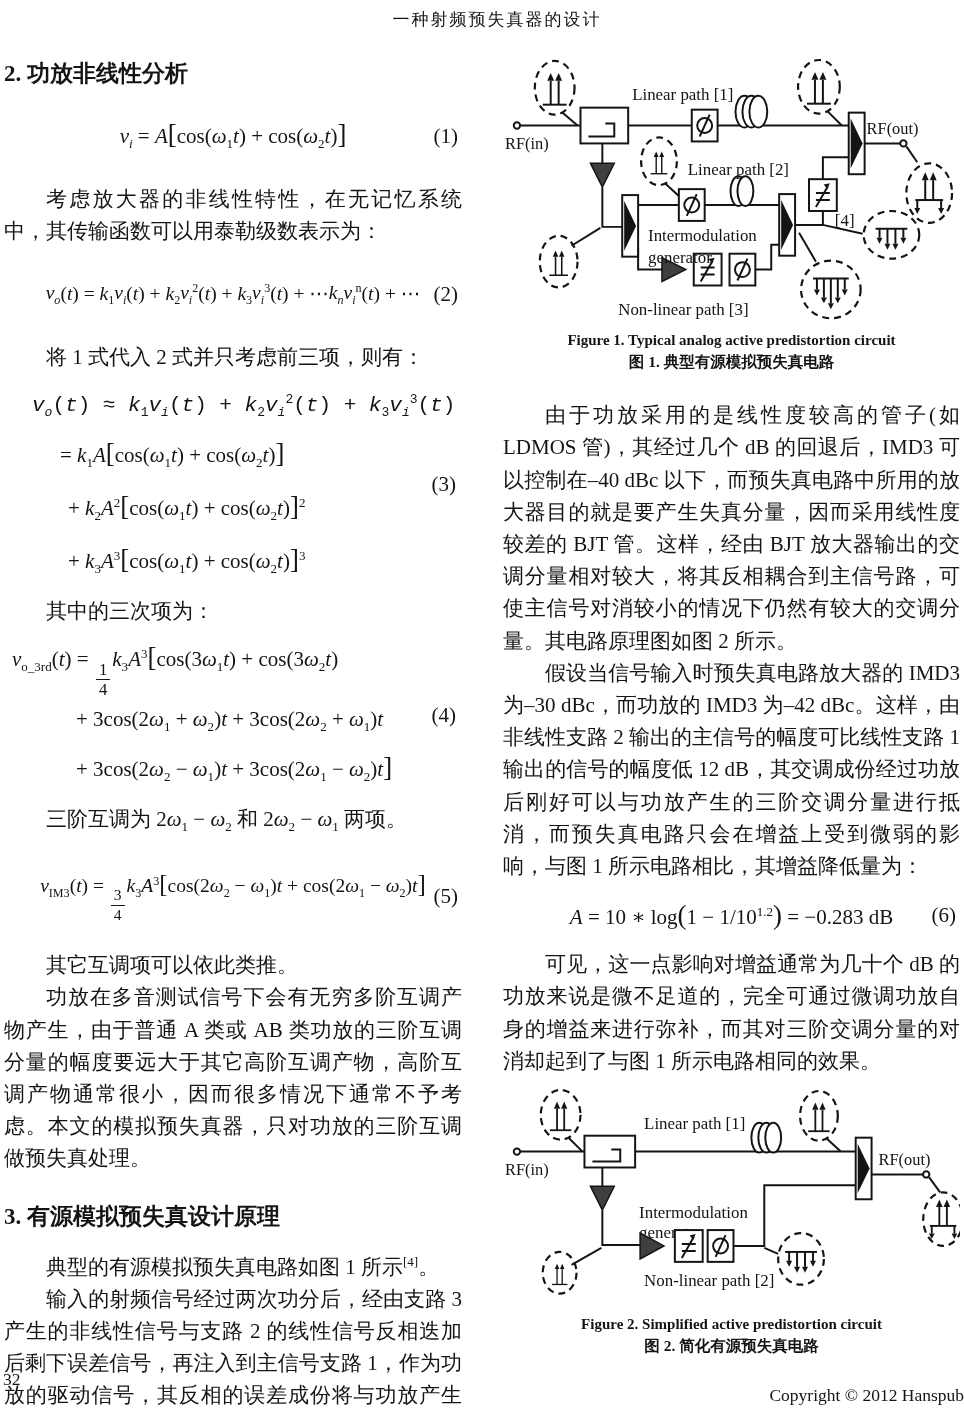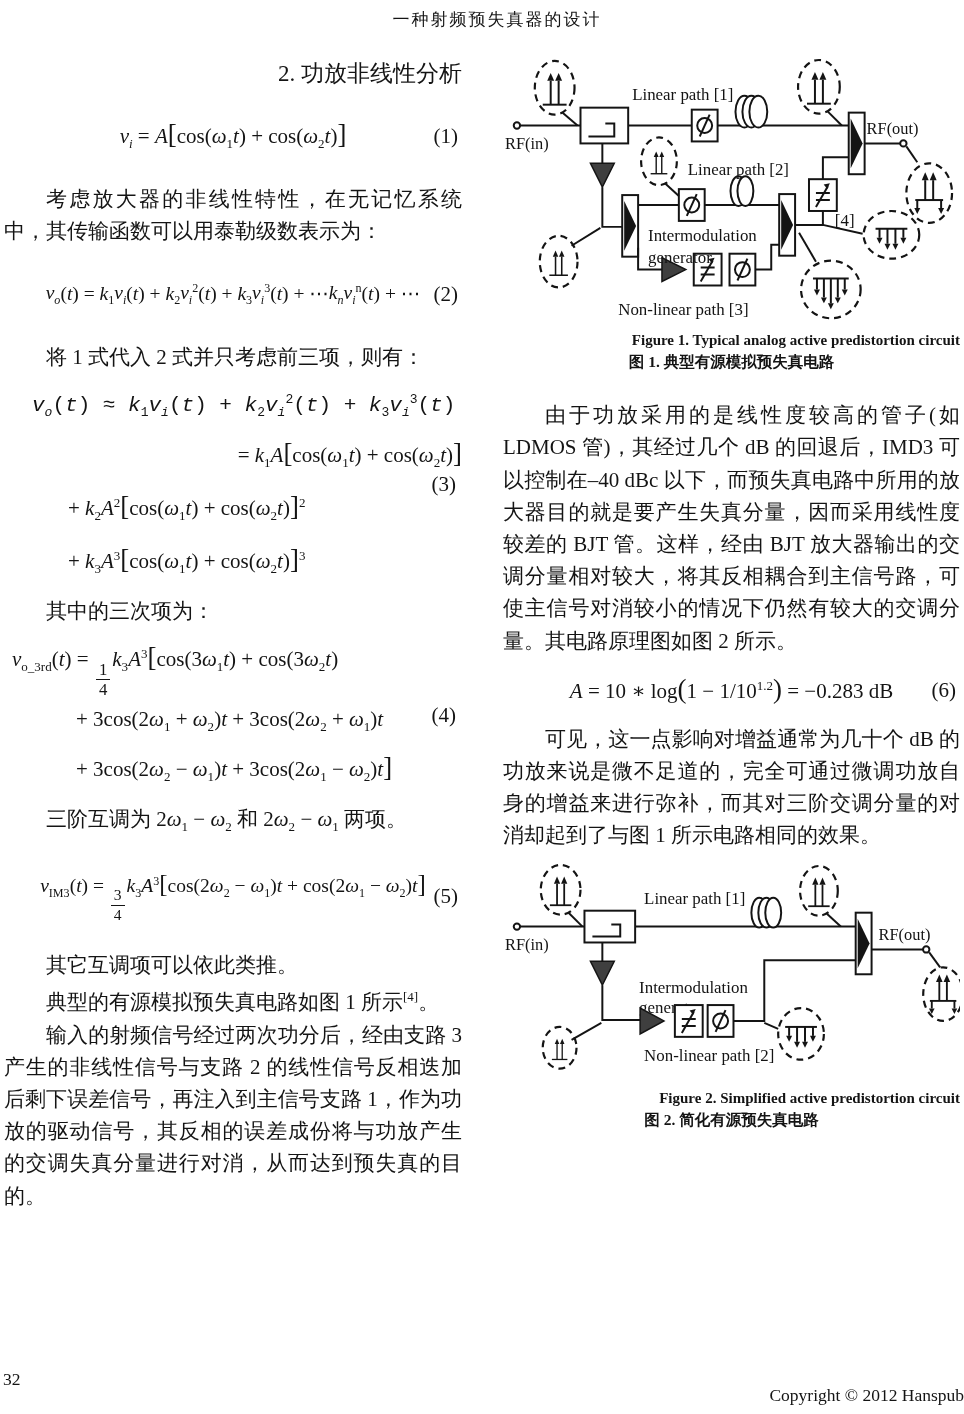--- a/index.html
+++ b/index.html
@@ -7,52 +7,52 @@
     width:964px;height:1414px;position:relative;background:#ffffff;color:#141414;
     font-family:"Liberation Serif","DejaVu Serif",serif;overflow:hidden;
   }
   .header-title{
     position:absolute;top:8px;left:15px;width:100%;text-align:center;
     font-size:17px;letter-spacing:2px;
   }
   .col{position:absolute;top:52px;}
   .col-left{left:4px;width:458px;}
   .col-right{left:503px;width:457px;top:56px;}
-  h2.sec{font-size:23px;font-weight:normal;margin:0 0 14px 0;padding-top:6px;text-align:right;}
+  h2.sec{font-size:23px;font-weight:bold;margin:0 0 14px 0;padding-top:6px;}
   h2.sec.second{margin-top:20px;}
   p.body{margin:0;font-size:21px;line-height:32.2px;text-align:justify;text-indent:2em;}
   
   .eq{position:relative;display:flex;justify-content:center;align-items:center;
       min-height:42px;margin:26px 0;font-size:21px;padding:0 34px;white-space:nowrap;}
   .eq.tight{font-size:19.5px;padding:0 26px;}
   .eq .eq-num{position:absolute;right:4px;top:50%;transform:translateY(-50%);font-size:21px;}
   .eq-multi{position:relative;margin:6px 0;font-size:21px;}
   .eq-multi .ln{line-height:40px;white-space:nowrap;}
   .eq-multi .eq-num{position:absolute;right:6px;top:50%;transform:translateY(-50%);}
-  .pl28{padding-left:28px;font-family:Liberation Mono, monospace;} .pl56{padding-left:56px;text-align:right;} .pl64{padding-left:64px;}
+  .pl28{padding-left:28px;font-family:Liberation Mono, monospace;} .pl56{padding-left:56px;} .pl64{padding-left:64px;}
   .pl8{padding-left:8px;} .pl72{padding-left:72px;}
   sub,sup{font-size:0.62em;}
   .lbr{font-size:1.28em;}
   .frac{display:inline-flex;flex-direction:column;text-align:center;vertical-align:-0.55em;
         line-height:1.05;font-size:0.8em;margin:0 2px;}
   .frac>span:first-child{border-bottom:1.5px solid #141414;padding:0 3px 1px;}
   .frac>span:last-child{padding-top:1px;}
   
   .figure{margin:0;}
   .fig-svg{display:block;width:100%;height:auto;}
   svg text{font-family:"Liberation Serif","DejaVu Serif",serif;font-size:17px;fill:#141414;stroke:none;}
   svg text.rf{font-size:16.5px;}
   .w{stroke:#141414;stroke-width:2;fill:none;}
   .wf{stroke:#141414;stroke-width:2;fill:#ffffff;}
   .f{fill:#141414;stroke:none;}
   .am{fill:#3f3f3f;stroke:#141414;stroke-width:1.5;}
   .coil{stroke:#141414;stroke-width:2;fill:#ffffff;}
   .de{stroke:#141414;stroke-width:2.2;fill:none;stroke-dasharray:7 5;}
   .fig-cap{text-align:center;font-weight:bold;margin:6px 0 26px 0;}
-  .fig-cap .en{font-size:15px;text-align:right;}
+  .fig-cap .en{font-size:15px;}
   .fig-cap .zh{font-size:15.5px;margin-top:3px;}
   .fig-cap.last{margin-bottom:0;}
   .footer{position:absolute;bottom:8px;left:0;width:100%;font-size:17.5px;}
   .footer .pg{position:absolute;left:3px;bottom:16px;}
   .footer .cp{position:absolute;right:0;bottom:0;text-align:center;}
 </style>
 </head>
 <body>
 
 <svg width="0" height="0" style="position:absolute" aria-hidden="true">
@@ -160,21 +160,23 @@
 
   <div class="eq tight">
     <span><i>v</i><sub>IM3</sub>(<i>t</i>) = <span class="frac">
           <span>3</span>
           <span>4</span>
         </span><i>k</i><sub>3</sub><i>A</i><sup>3</sup><span class="lbr">[</span>cos(2<i>ω</i><sub>2</sub> − <i>ω</i><sub>1</sub>)<i>t</i> + cos(2<i>ω</i><sub>1</sub> − <i>ω</i><sub>2</sub>)<i>t</i><span class="lbr">]</span></span>
     <span class="eq-num">(5)</span>
   </div>
 
   <p class="body">其它互调项可以依此类推。</p>
-
+  <p class="body">功放在多音测试信号下会有无穷多阶互调产物产生，由于普通 A 类或 AB 类功放的三阶互调分量的幅度要远大于其它高阶互调产物，高阶互调产物通常很小，因而很多情况下通常不予考虑。本文的模拟预失真器，只对功放的三阶互调做预失真处理。</p>
+
+  <h2 class="sec second">3. 有源模拟预失真设计原理</h2>
   <p class="body">典型的有源模拟预失真电路如图 1 所示<sup>[4]</sup>。</p>
   <p class="body">输入的射频信号经过两次功分后，经由支路 3 产生的非线性信号与支路 2 的线性信号反相迭加后剩下误差信号，再注入到主信号支路 1，作为功放的驱动信号，其反相的误差成份将与功放产生的交调失真分量进行对消，从而达到预失真的目的。</p>
 </div>
 
 <div class="col col-right">
 
   <div class="figure">
     <svg class="fig-svg" viewBox="0 0 460 272">
 
       <path class="w" d="M17,70 H348"></path>
@@ -260,20 +262,21 @@
         <use href="#imd5" x="330" y="238"></use>
       </g>
     </svg>
     <div class="fig-cap">
       <div class="en">Figure 1. Typical analog active predistortion circuit</div>
       <div class="zh">图 1. 典型有源模拟预失真电路</div>
     </div>
   </div>
 
   <p class="body">由于功放采用的是线性度较高的管子(如 LDMOS 管)，其经过几个 dB 的回退后，IMD3 可以控制在–40 dBc 以下，而预失真电路中所用的放大器目的就是要产生失真分量，因而采用线性度较差的 BJT 管。这样，经由 BJT 放大器输出的交调分量相对较大，将其反相耦合到主信号路，可使主信号对消较小的情况下仍然有较大的交调分量。其电路原理图如图 2 所示。</p>
+  <p class="body">假设当信号输入时预失真电路放大器的 IMD3 为–30 dBc，而功放的 IMD3 为–42 dBc。这样，由非线性支路 2 输出的主信号的幅度可比线性支路 1 输出的信号的幅度低 12 dB，其交调成份经过功放后刚好可以与功放产生的三阶交调分量进行抵消，而预失真电路只会在增益上受到微弱的影响，与图 1 所示电路相比，其增益降低量为：</p>
 
   <div class="eq" style="margin:12px 0;">
     <span><i>A</i> = 10 ∗ log<span class="lbr">(</span>1 − 1/10<sup>1.2</sup><span class="lbr">)</span> = −0.283 dB</span>
     <span class="eq-num">(6)</span>
   </div>
 
   <p class="body">可见，这一点影响对增益通常为几十个 dB 的功放来说是微不足道的，完全可通过微调功放自身的增益来进行弥补，而其对三阶交调分量的对消却起到了与图 1 所示电路相同的效果。</p>
 
   <div class="figure" style="margin-top:12px;">
     <svg class="fig-svg" viewBox="0 0 460 222">

